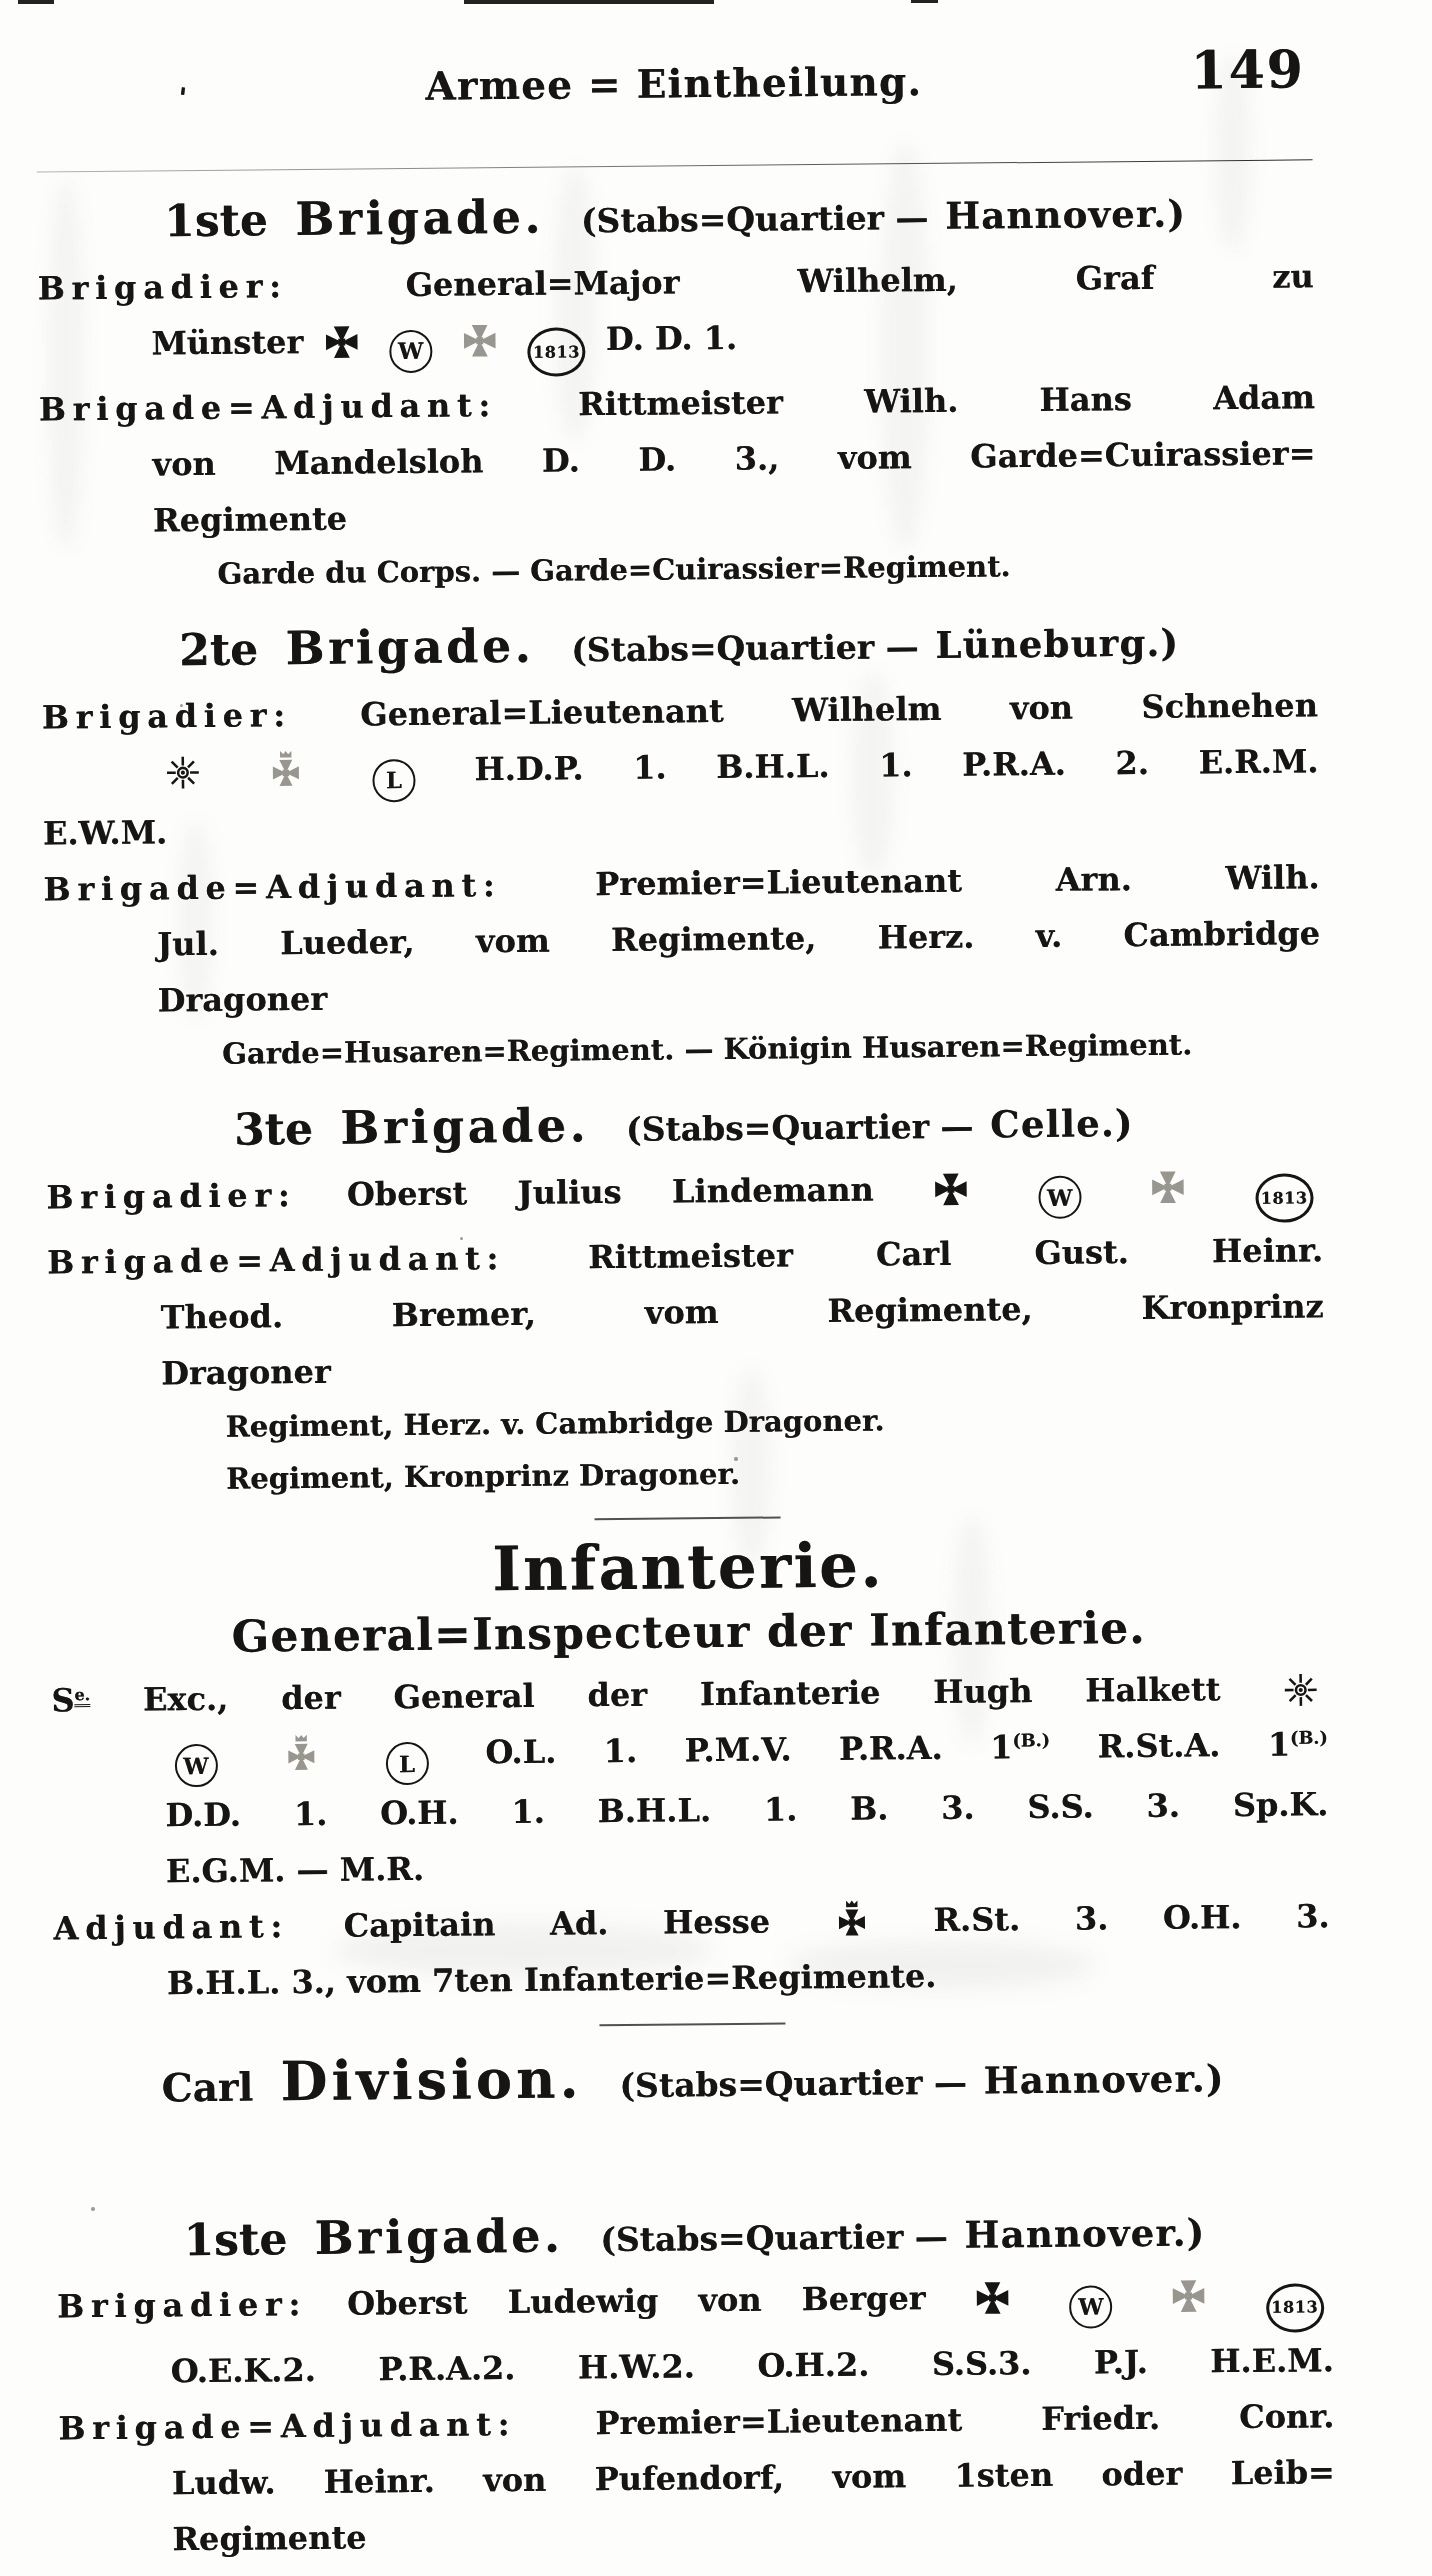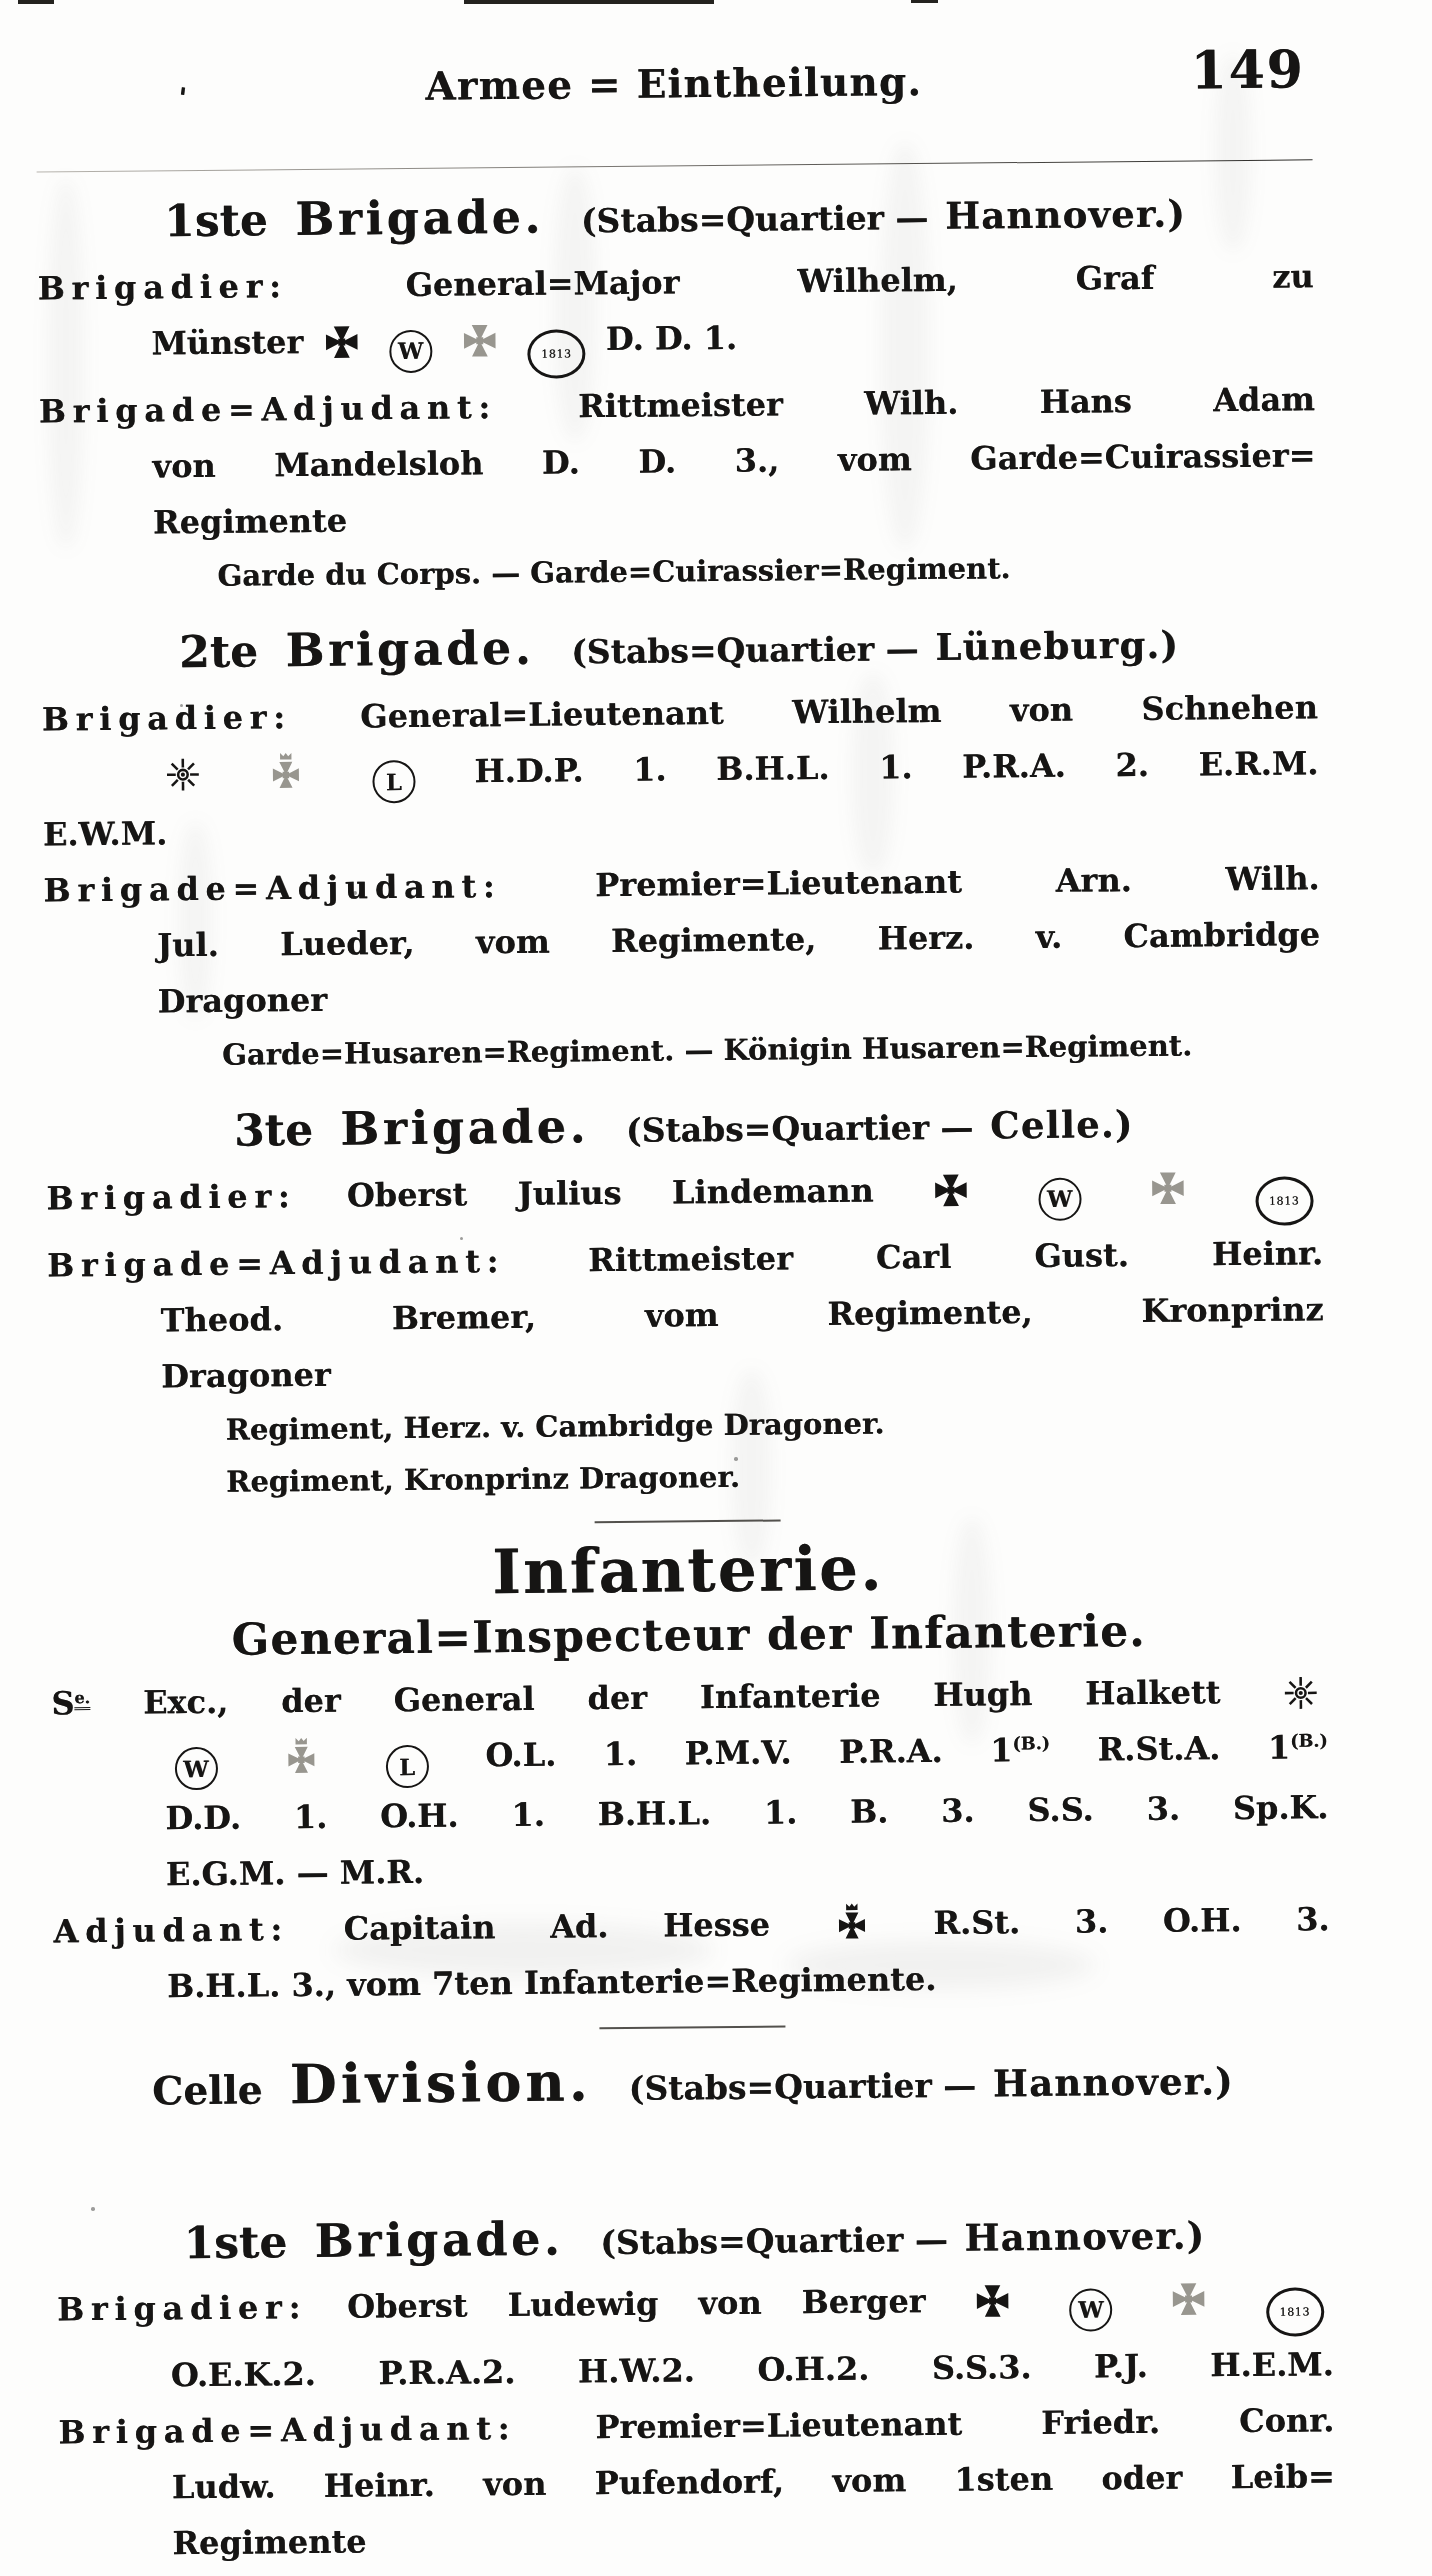--- a/index.html
+++ b/index.html
@@ -57,21 +57,21 @@
   sup.abbr{font-size:0.55em;vertical-align:super;line-height:0;}
   sup.se{font-size:0.5em;vertical-align:super;border-bottom:3px double #161514;line-height:0;}
 
   .medal{display:inline-flex;align-items:center;justify-content:center;vertical-align:-7.1px;margin:0 9.5px;}
   .mi{width:35px;height:35px;fill:currentColor;}
   .mi.tall{height:39px;}
   .gray{color:#98968f;}
   .circ{width:39px;height:39px;border:2.4px solid currentColor;border-radius:50%;
         font-size:22.6px;font-weight:700;line-height:1;}
   .oval{width:52px;height:43px;border:3px solid currentColor;border-radius:50%;
-        font-size:11px;font-weight:400;letter-spacing:0.6px;line-height:1;}
+        font-size:16px;font-weight:700;letter-spacing:0.6px;line-height:1;}
 </style>
 </head>
 <body>
 
 <svg width="0" height="0" style="position:absolute">
   <symbol id="crossp" viewBox="0 0 40 40">
     <path d="M20 20 L11 2 H29 Z M20 20 L38 11 V29 Z M20 20 L29 38 H11 Z M20 20 L2 29 V11 Z"></path>
     <rect x="16" y="16" width="8" height="8"></rect>
   </symbol>
   <symbol id="crowncross" viewBox="0 0 40 48">
@@ -253,21 +253,21 @@
             </span>
           <span>R.St. 3. O.H. 3.</span>
         </p>
         <p class="row cont1">B.H.L. 3., vom 7ten Infanterie=Regimente.</p>
       </section>
 
       <hr class="mini-rule">
 
       <section>
         <h2 class="brig-head div-head">
-          <span class="num">Celle</span>
+          <span class="num">Carl</span>
           <span class="bword">Division.</span>
           <span class="hqp">(Stabs=Quartier —</span>
           <span class="city">Hannover.)</span>
         </h2>
       </section>
 
       <section>
         <h2 class="brig-head">
           <span class="num">1ste</span>
           <span class="bword">Brigade.</span>

